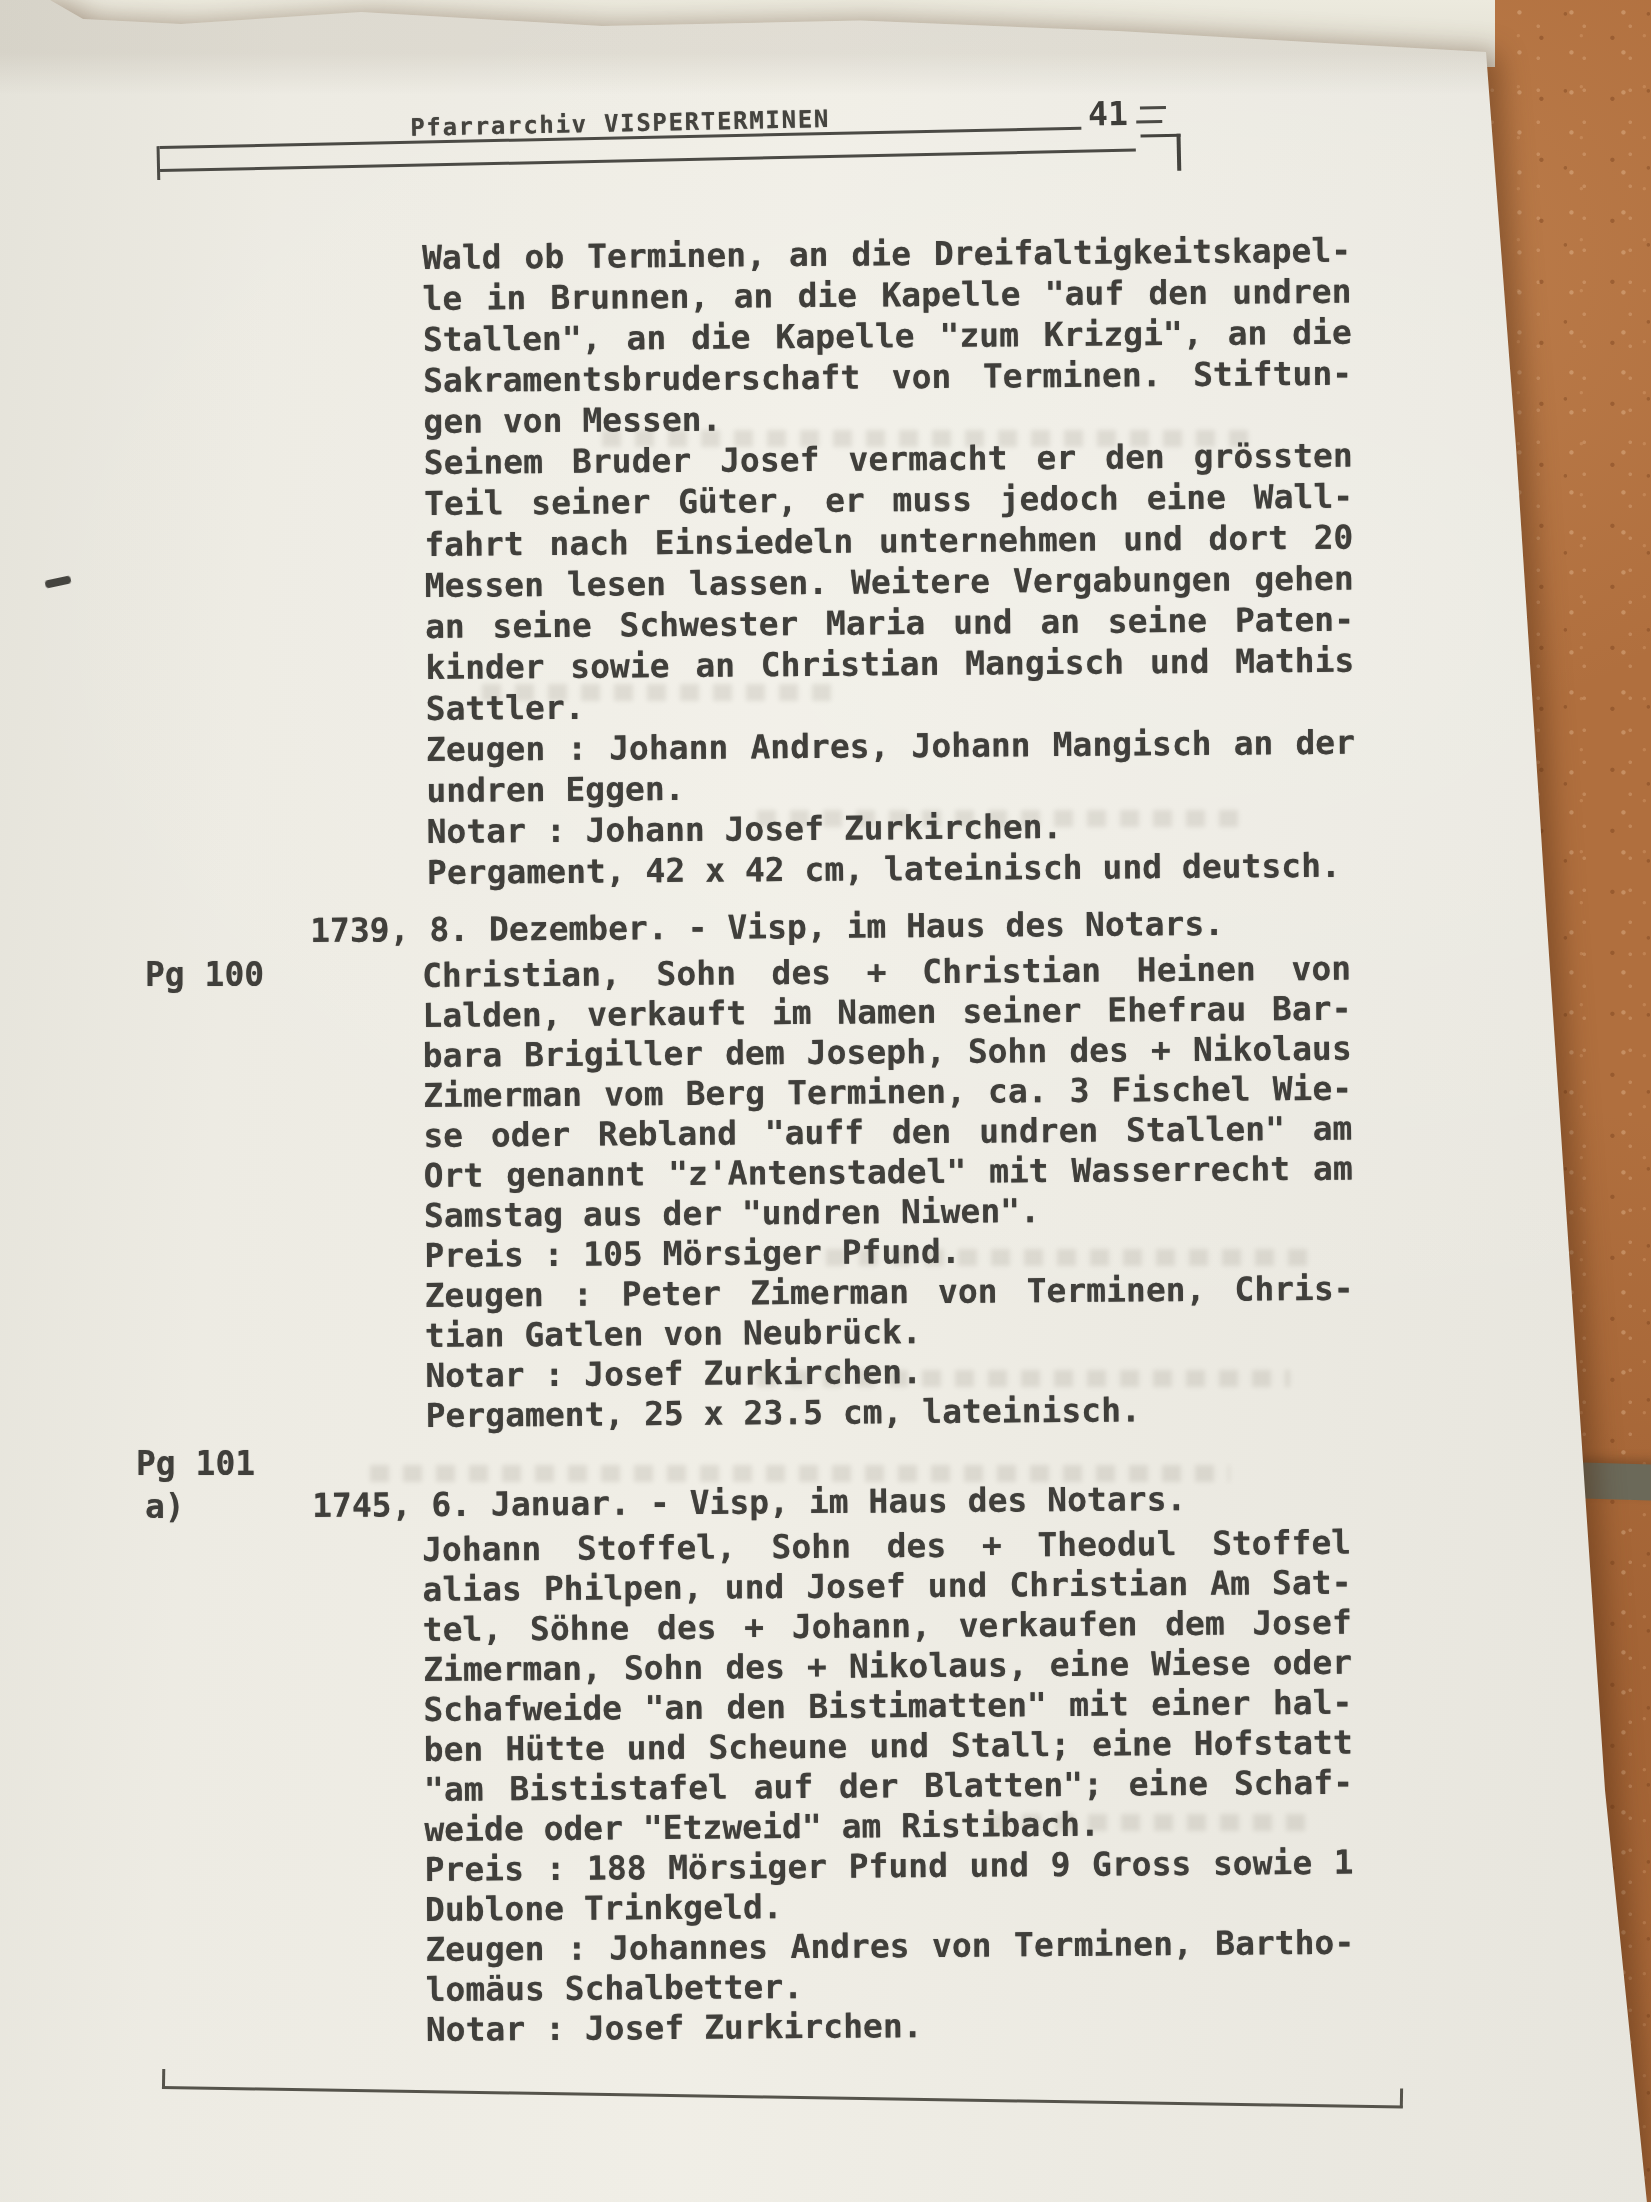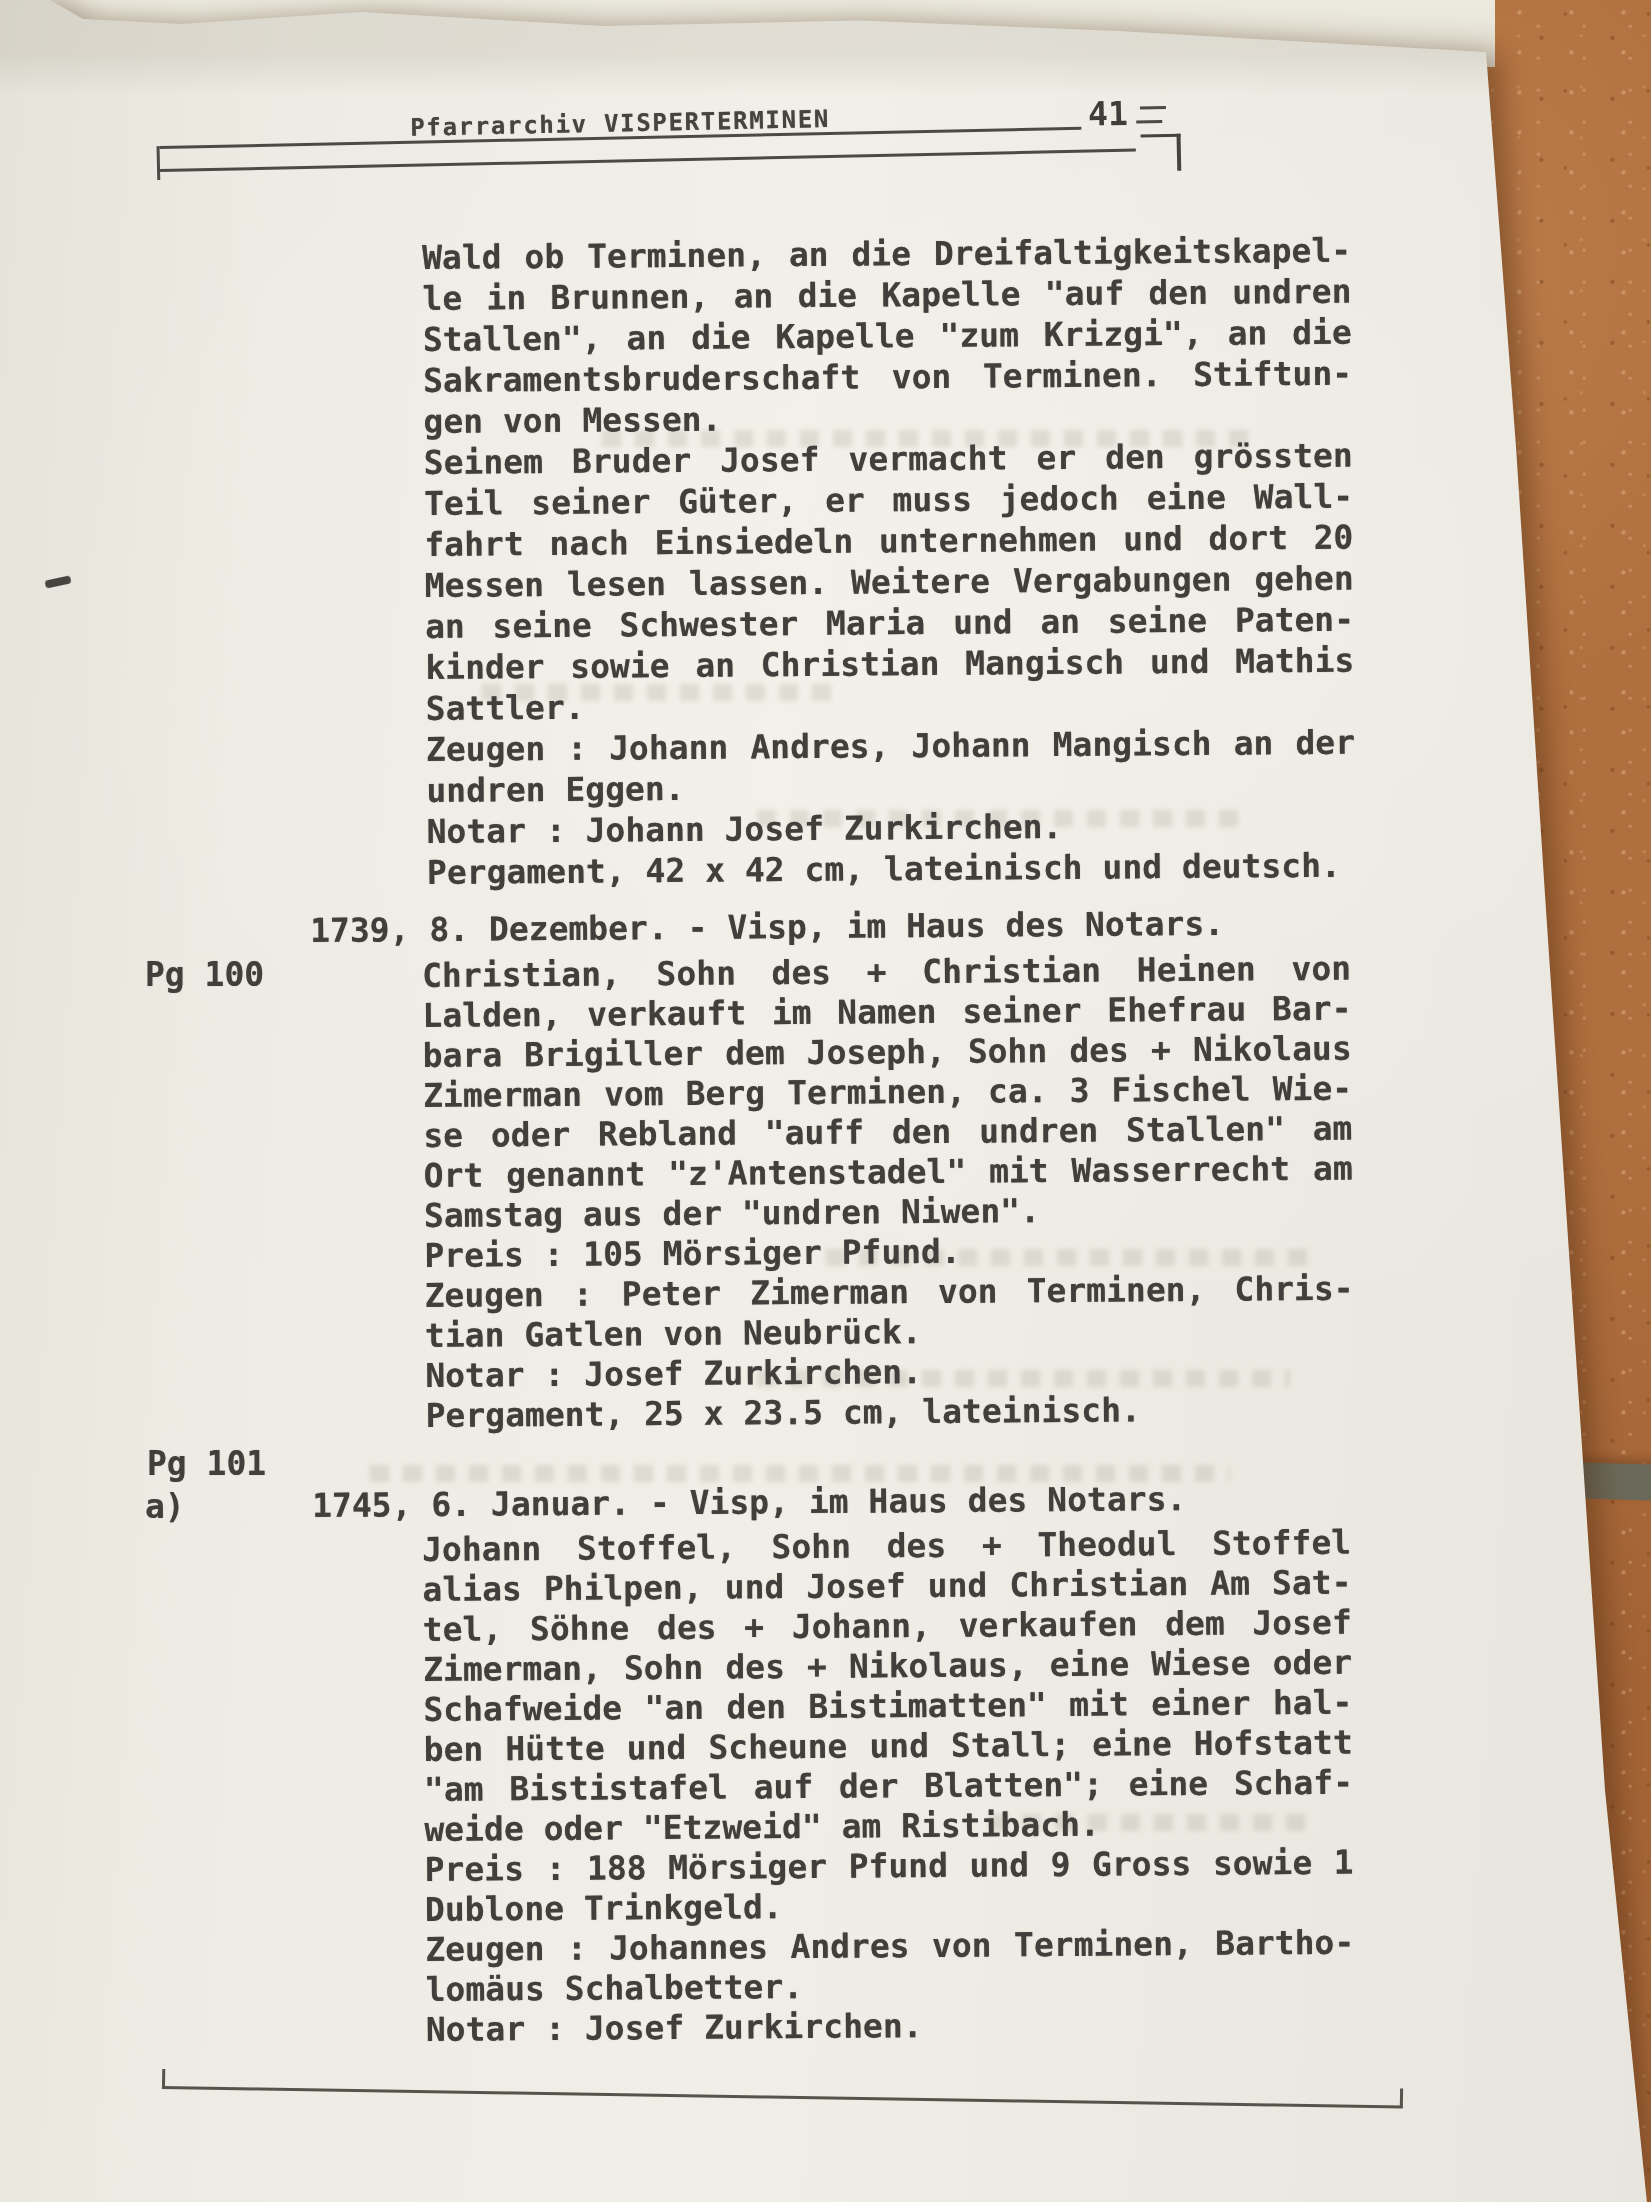--- a/index.html
+++ b/index.html
@@ -144,21 +144,21 @@
       <div class="line j">se oder Rebland "auff den undren Stallen" am</div>
       <div class="line j">Ort genannt "z'Antenstadel" mit Wasserrecht am</div>
       <div class="line">Samstag aus der "undren Niwen".</div>
       <div class="line">Preis : 105 Mörsiger Pfund.</div>
       <div class="line j">Zeugen : Peter Zimerman von Terminen, Chris-</div>
       <div class="line">tian Gatlen von Neubrück.</div>
       <div class="line">Notar : Josef Zurkirchen.</div>
       <div class="line">Pergament, 25 x 23.5 cm, lateinisch.</div>
     </div>
 
-    <span class="abs mono" style="left:147px;top:1445px;">Pg 101</span>
+    <span class="abs mono" style="left:136px;top:1445px;">Pg 101</span>
     <span class="abs mono" style="left:145px;top:1488px;">a)</span>
     <span class="abs mono" style="left:312px;top:1487px;transform:rotate(-0.45deg);transform-origin:0 0;">1745, 6. Januar. - Visp, im Haus des Notars.</span>
     <div class="tblock b101 mono" style="top:1531px;">
       <div class="line j">Johann Stoffel, Sohn des + Theodul Stoffel</div>
       <div class="line j">alias Philpen, und Josef und Christian Am Sat-</div>
       <div class="line j">tel, Söhne des + Johann, verkaufen dem Josef</div>
       <div class="line j">Zimerman, Sohn des + Nikolaus, eine Wiese oder</div>
       <div class="line j">Schafweide "an den Bistimatten" mit einer hal-</div>
       <div class="line j">ben Hütte und Scheune und Stall; eine Hofstatt</div>
       <div class="line j">"am Bististafel auf der Blatten"; eine Schaf-</div>

